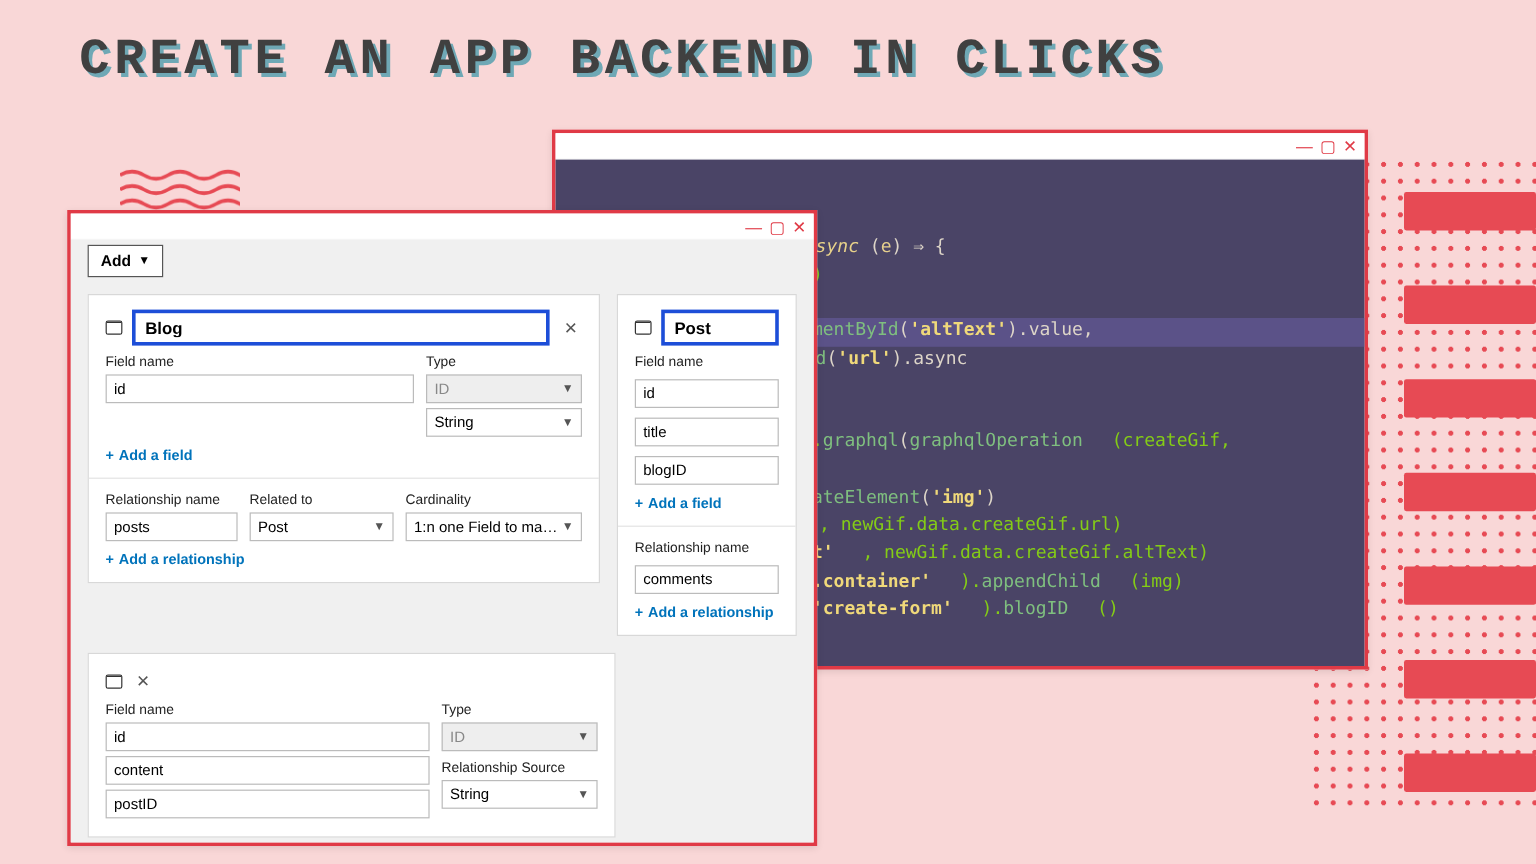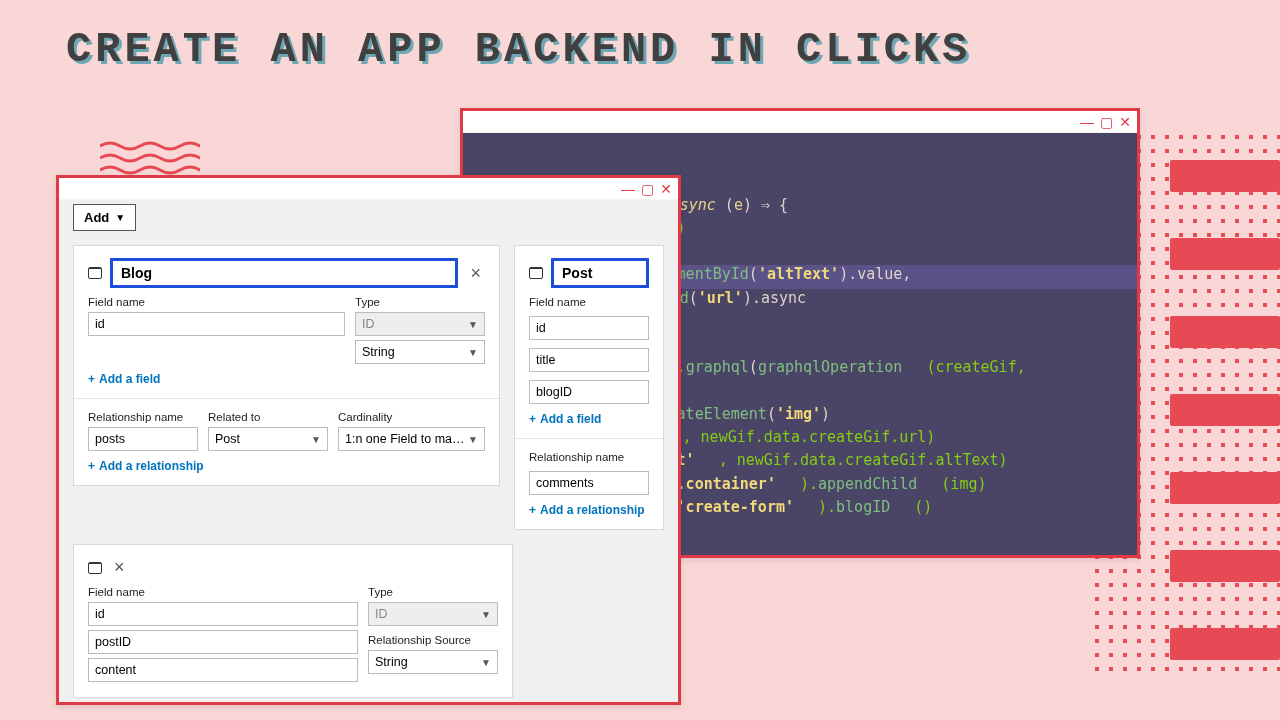--- a/index.html
+++ b/index.html
@@ -284,22 +284,22 @@
 
     <div class="model-card wide" style="max-width:440px">
       <div class="card-header">
         <span class="db-icon"></span>
         <span class="close-x">×</span>
       </div>
       <div class="row2">
         <div class="col grow">
           <div class="label">Field name</div>
           <input class="fld" value="id" style="">
+          <input class="fld" value="content" style="">
           <input class="fld" value="postID" style="">
-          <input class="fld" value="content" style="">
         </div>
         <div class="col w130">
           <div class="label">Type</div>
           <div class="sel" style="background:#eee;color:#888">
               <span>ID</span>
               <span class="caret">▼</span>
             </div>
           <div class="label" style="margin-top:4px">Relationship Source</div>
           <div class="sel">
               <span>String</span>

